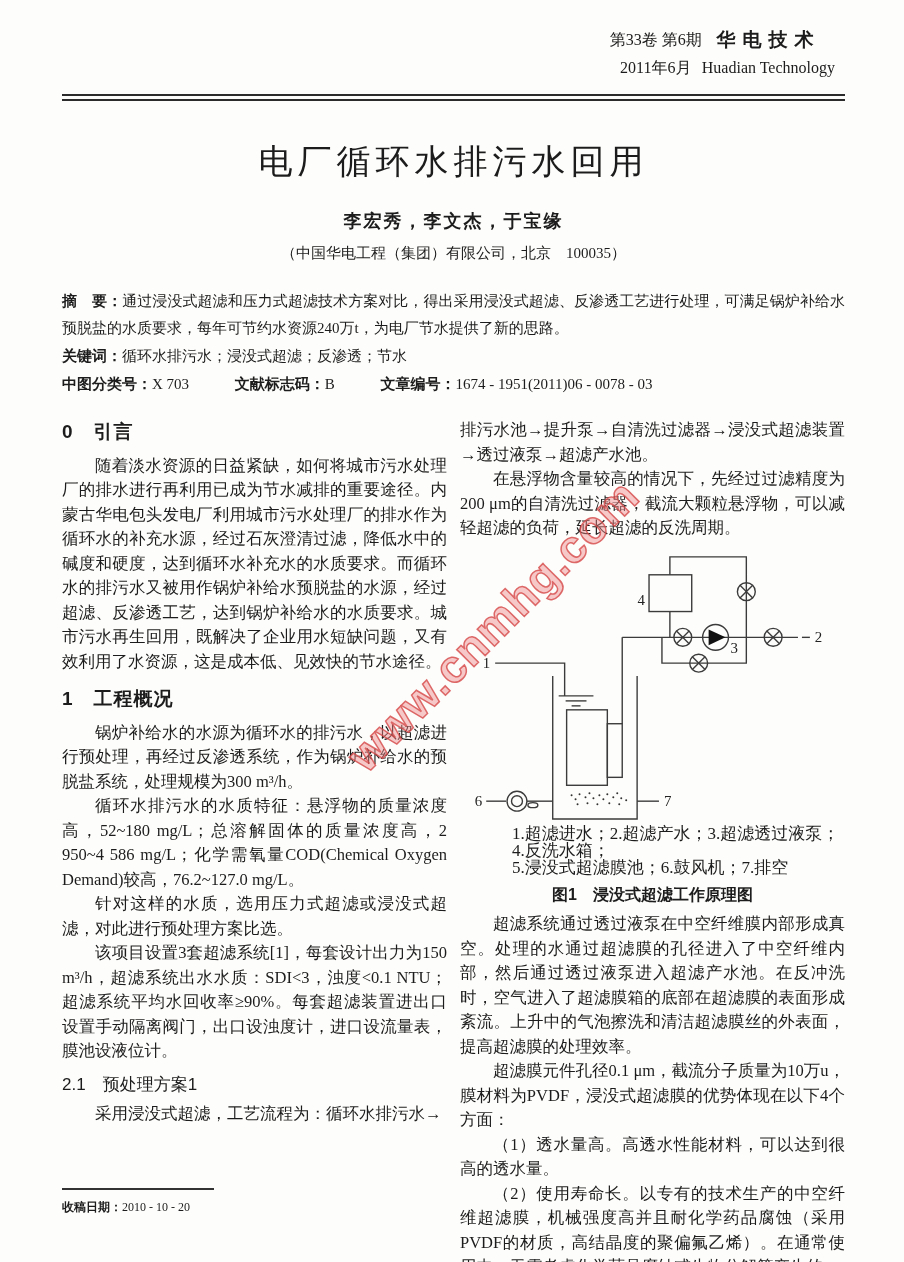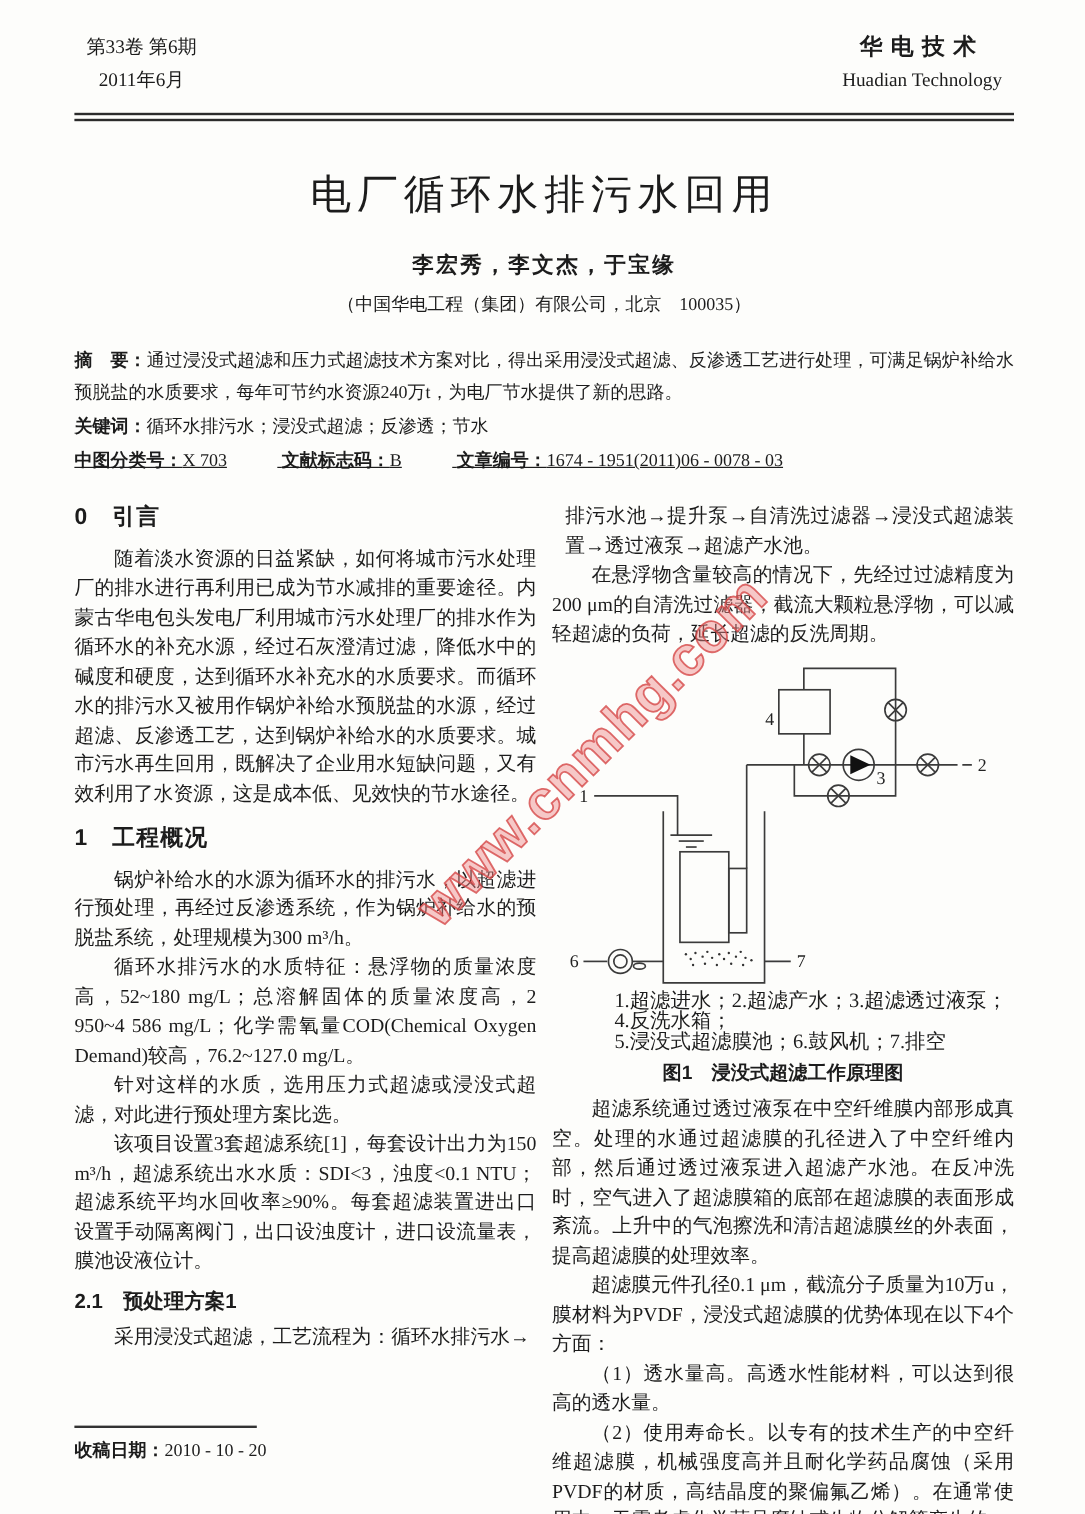--- a/index.html
+++ b/index.html
@@ -4,54 +4,54 @@
 <style>
   html,body {margin:0; padding:0; background:#888;}
   .page {
     width:904px; height:1262px; margin:0 auto; position:relative; overflow:hidden;
     background:#fdfdfb; color:#1c1c1c;
     font-family:"Liberation Serif","DejaVu Serif",serif;
   }
   .content {padding:26px 59px 0 62px;}
 
   
-  .hdr {display:flex; justify-content:space-between; align-items:flex-start; padding:0 10px; font-size:16px; line-height:28px;}
+  .hdr {display:flex; justify-content:flex-end; align-items:flex-start; padding:0 10px; font-size:16px; line-height:28px;}
   .hdr-block {text-align:center;}
   .journal-cn {font-weight:bold; font-size:19px; letter-spacing:7px; font-family:"Liberation Sans",sans-serif;}
   .double-rule {margin-top:12px; border-top:2px solid #2b2b2b; border-bottom:2px solid #2b2b2b; height:3px;}
 
   
   .art-title {text-align:center; font-size:34px; font-weight:normal; letter-spacing:5px; margin-top:38px; font-family:"Liberation Sans",sans-serif;}
   .authors {text-align:center; font-size:18px; margin-top:24px; letter-spacing:2px; font-weight:bold;}
   .affil {text-align:center; font-size:15px; margin-top:11px;}
 
   
   .meta {margin-top:24px; font-size:15px; line-height:27px; text-align:justify;}
   .meta .lbl {font-weight:bold; font-family:"Liberation Sans",sans-serif;}
   .meta-row span.pair {margin-right:42px;}
 
   
   .columns {display:flex; justify-content:space-between; margin-top:20px;}
   .col {width:385px; font-size:16.5px; line-height:24.5px; text-align:justify;}
   .col p {margin:0; text-indent:2em;}
-  .col p.noindent {text-indent:0;margin-left:11px;}
+  .col p.noindent {text-indent:0;}
   .sec1 {font-size:19px; font-weight:bold; margin:13px 0 9px; letter-spacing:1px; font-family:"Liberation Sans",sans-serif;}
   .sec1.first {margin-top:2px;}
-  .sec2 {font-size:17px; font-weight:bold; margin:9px 0 5px; font-family:"Liberation Sans",sans-serif;}
+  .sec2 {font-size:17px; font-weight:normal; margin:9px 0 5px; font-family:"Liberation Sans",sans-serif;}
 
   
   .fig {margin:6px 0 2px;}
   .fig svg {display:block; margin:0 auto;}
   .fig-caption {font-size:17px; line-height:17px; padding-left:52px; text-align:left; text-indent:0;}
   .fig-title {text-align:center; font-weight:bold; font-size:16px; margin:7px 0 5px; font-family:"Liberation Sans",sans-serif;}
 
   
   .footnote {position:absolute; left:62px; top:1188px; width:400px;}
   .foot-rule {width:152px; border-top:2px solid #333;}
-  .received {font-size:15px; margin-top:9px;}
+  .received {font-size:12px; margin-top:9px;}
   .received .lbl {font-weight:bold; font-family:"Liberation Sans",sans-serif;}
 
   
   .watermark {
     position:absolute; left:336px; top:744px; z-index:6; pointer-events:none;
     transform:rotate(-45deg); transform-origin:0 0;
     font-family:"Liberation Sans",sans-serif; font-weight:bold; font-size:46px; letter-spacing:1px;
     color:rgba(238,136,136,0.45); -webkit-text-stroke:1.5px rgba(214,72,72,0.8);
     white-space:nowrap;
   }
@@ -80,21 +80,21 @@
     </div>
     <div class="double-rule"></div>
 
     <div class="art-title">电厂循环水排污水回用</div>
     <div class="authors">李宏秀，李文杰，于宝缘</div>
     <div class="affil">（中国华电工程（集团）有限公司，北京　100035）</div>
 
     <div class="meta">
       <p style="margin:0;"><span class="lbl">摘　要：</span><span>通过浸没式超滤和压力式超滤技术方案对比，得出采用浸没式超滤、反渗透工艺进行处理，可满足锅炉补给水预脱盐的水质要求，每年可节约水资源240万t，为电厂节水提供了新的思路。</span></p>
       <p style="margin:0;"><span class="lbl">关键词：</span><span>循环水排污水；浸没式超滤；反渗透；节水</span></p>
-      <p style="margin:0;text-decoration:underline;" class="meta-row">
+      <p style="margin:0;" class="meta-row">
         <span class="pair"><span class="lbl">中图分类号：</span><span>X 703</span></span>
         <span class="pair"><span class="lbl">文献标志码：</span><span>B</span></span>
         <span class="pair"><span class="lbl">文章编号：</span><span>1674 - 1951(2011)06 - 0078 - 03</span></span>
       </p>
     </div>
 
     <div class="columns">
 
       <div class="col">
         <div class="sec1 first">0　引言</div>

